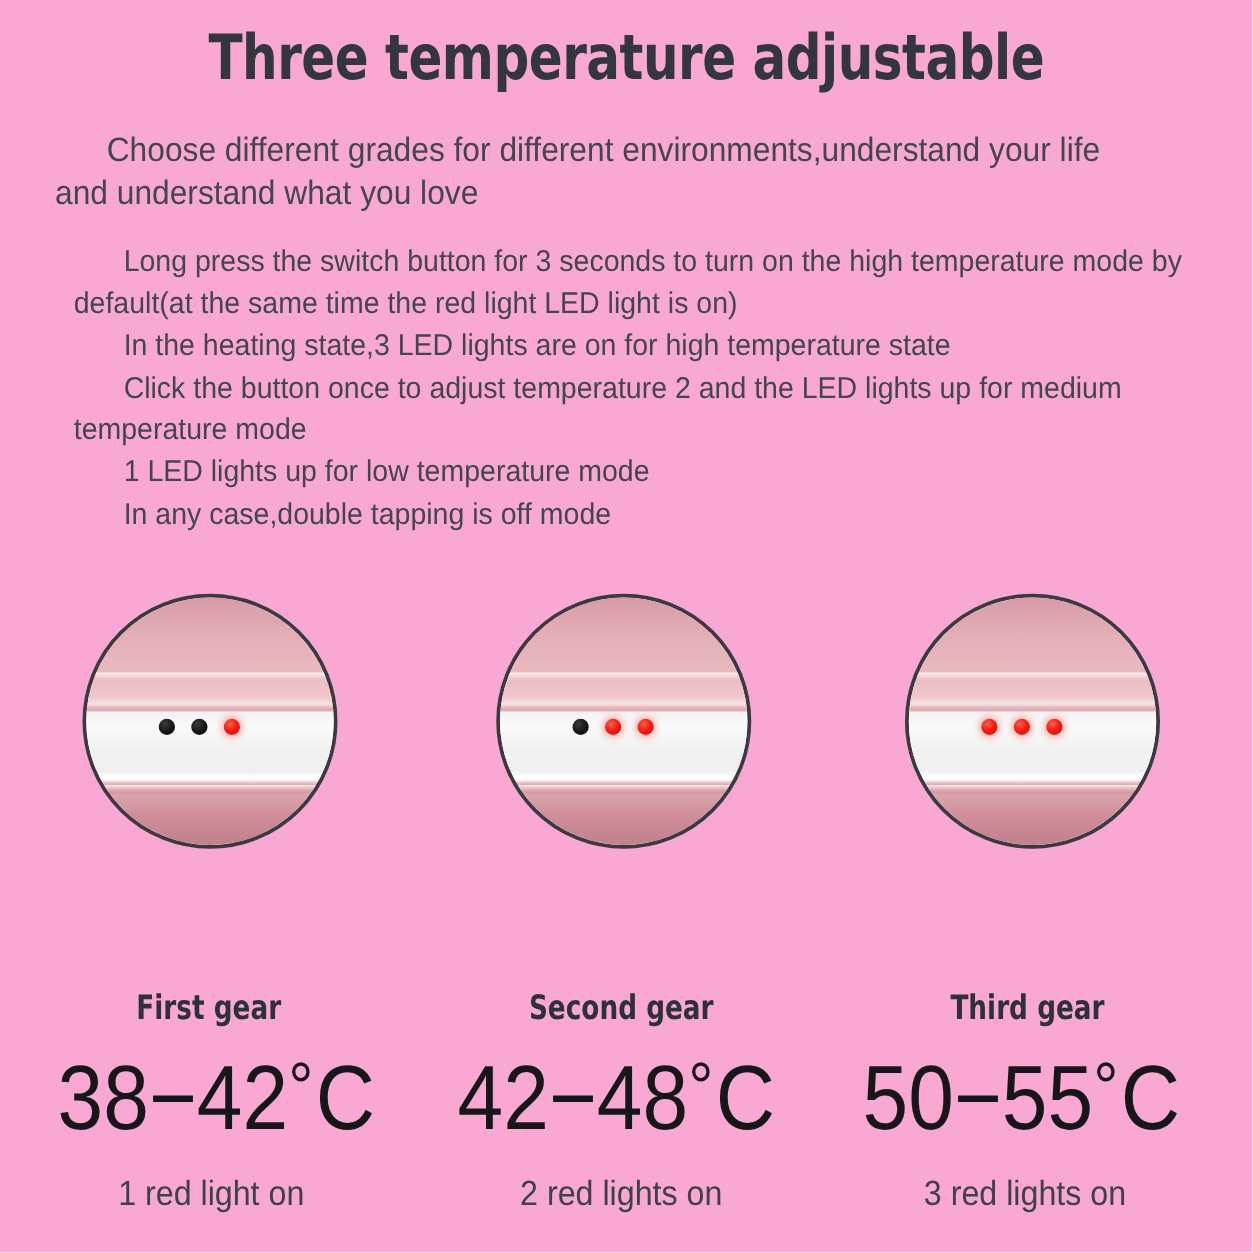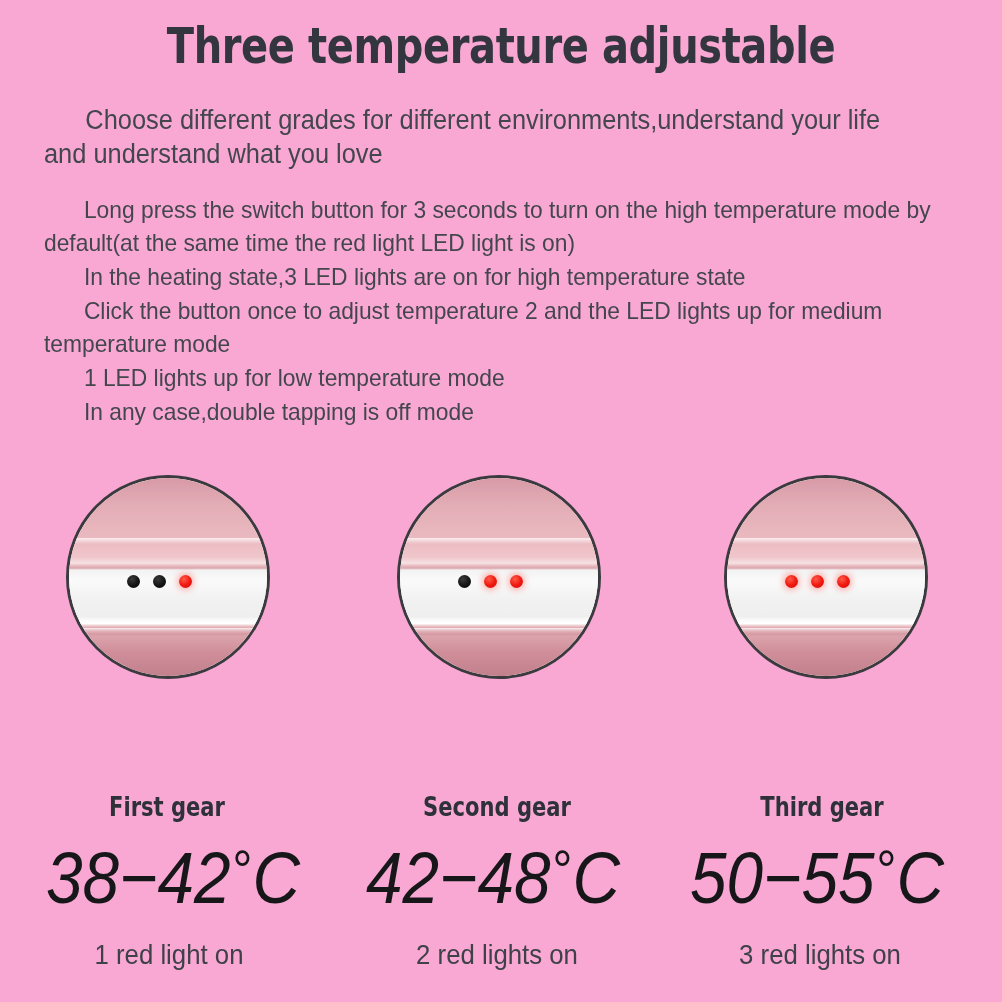--- a/index.html
+++ b/index.html
@@ -53,21 +53,21 @@
     color: #44464e;
     text-indent: 44px;
     transform: scaleX(0.94);
     transform-origin: left top;
   }
 
   
   .body-block {
     position: absolute;
     top: 193px;
-    left: 44px;
+    left: 59px;
     width: 940px;
   }
   .body-line {
     font-family: "Liberation Sans", sans-serif;
     font-size: 24px;
     line-height: 33px;
     color: #44464e;
     text-indent: 42px;
     margin: 0 0 1px 0;
     transform: scaleX(0.95);
@@ -188,21 +188,20 @@
   .gear-name.c1 { left: 330px; }
   .gear-name.c2 { left: 655px; }
 
   
   .temps {
     position: absolute;
     top: 825px;
     left: 0;
     width: 1002px;
     height: 95px;
-    font-style: italic;
   }
   .temp {
     position: absolute;
     top: 0;
     width: 334px;
     text-align: center;
     font-family: "Liberation Sans", sans-serif;
     font-weight: normal;
     font-size: 73px;
     line-height: 90px;

